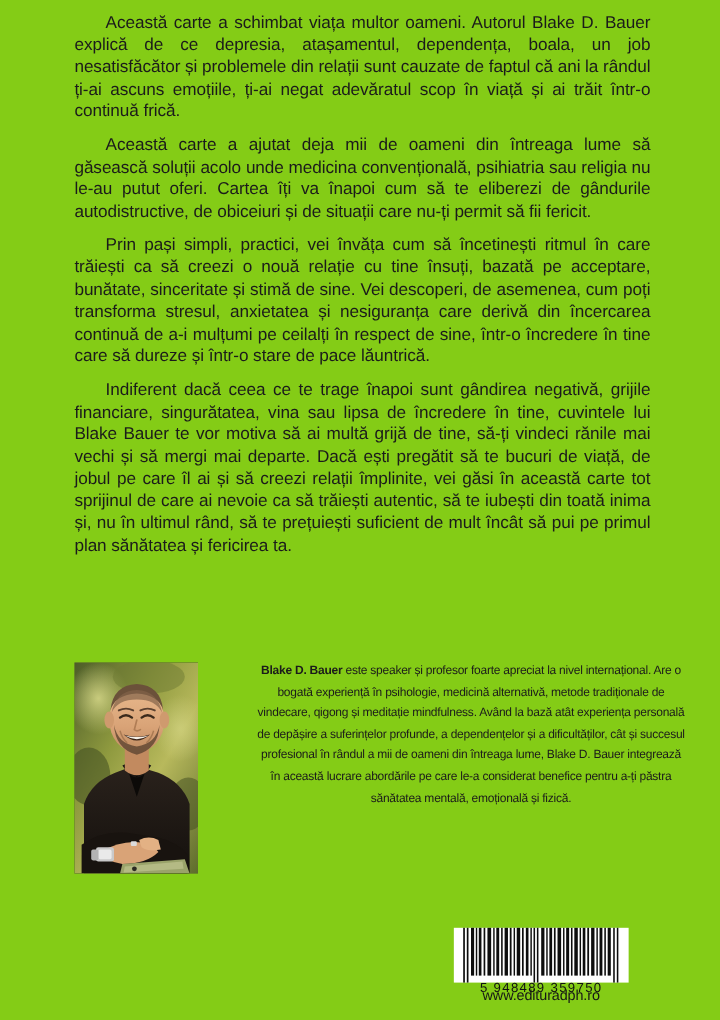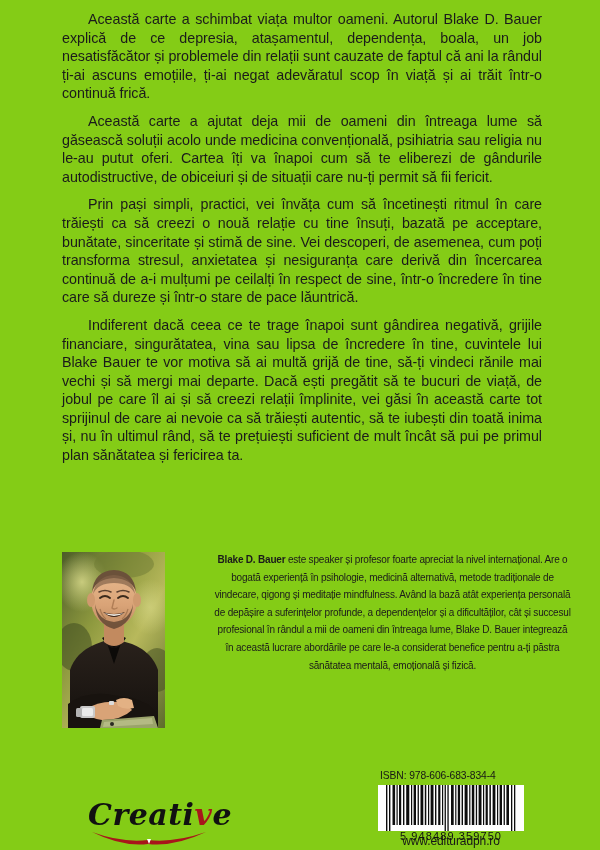--- a/index.html
+++ b/index.html
@@ -234,30 +234,22 @@
         <path d="M42 170 L90 166 L91 172 L41 175 Z" fill="#b4ba84"></path>
         <circle cx="50" cy="172" r="2" fill="#2a2a22"></circle>
       </svg>
     </div>
 
     <div class="author-bio">
       <span class="name">Blake D. Bauer</span><span> este speaker și profesor foarte apreciat la nivel internațional. Are o bogată experiență în psihologie, medicină alternativă, metode tradiționale de vindecare, qigong și meditație mindfulness. Având la bază atât experiența personală de depășire a suferințelor profunde, a dependențelor și a dificultăților, cât și succesul profesional în rândul a mii de oameni din întreaga lume, Blake D. Bauer integrează în această lucrare abordările pe care le-a considerat benefice pentru a-ți păstra sănătatea mentală, emoțională și fizică.</span>
     </div>
   </div>
 
-  <div class="publisher-logo">
-    <div class="logo-word"><span>Creati</span><span class="accent">v</span><span>e</span></div>
-    <svg class="logo-swoosh" viewBox="0 0 118 14" xmlns="http://www.w3.org/2000/svg">
-      <path d="M2 1 Q32 12 58 9 Q84 12 116 1 Q84 16 58 13 Q32 16 2 1 Z" fill="#a8161b"></path>
-      <path d="M57 8 L59 13 L61 8 Z" fill="#ffffff"></path>
-    </svg>
-  </div>
 
   <div class="isbn-block">
-    <div class="isbn-text">ISBN: 978-606-683-834-4</div>
 
     <div class="barcode-wrap">
       <svg class="barcode-bars" viewBox="0 0 146 46" xmlns="http://www.w3.org/2000/svg">
         <rect x="0" y="0" width="146" height="46" fill="#ffffff"></rect>
         <g fill="#0d0d0d">
           <rect x="8" y="0" width="1.4" height="46"></rect>
           <rect x="11" y="0" width="1.4" height="46"></rect>
           <rect x="14.5" y="0" width="2.6" height="40"></rect>
           <rect x="18.5" y="0" width="1.2" height="40"></rect>
           <rect x="21" y="0" width="2.2" height="40"></rect>

